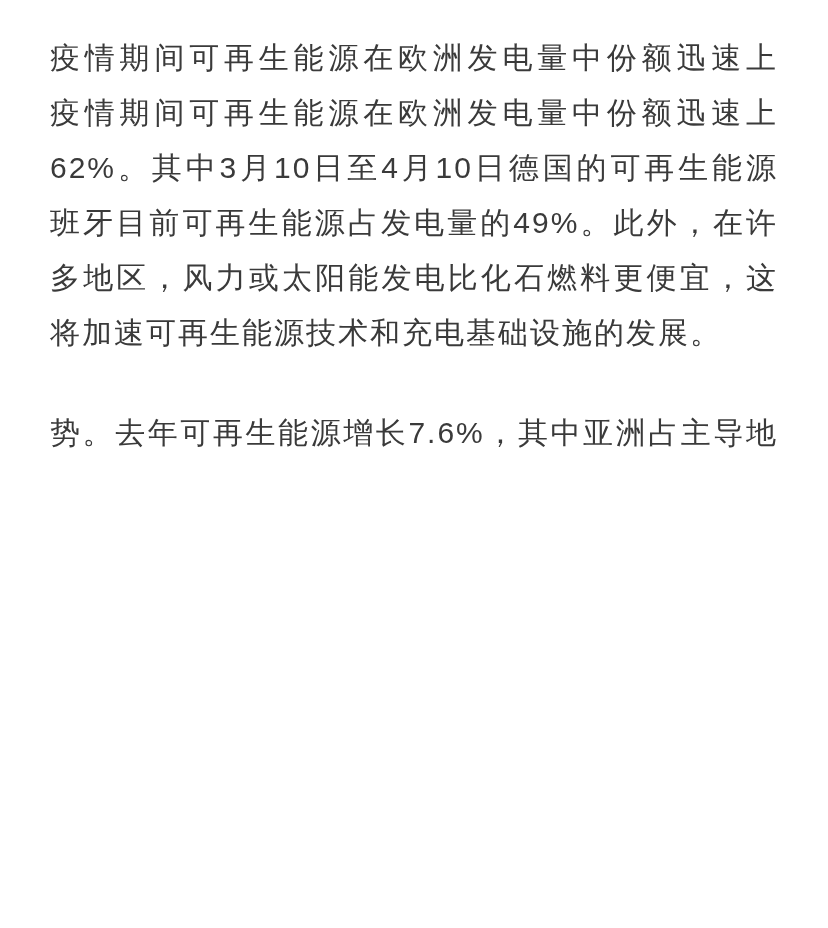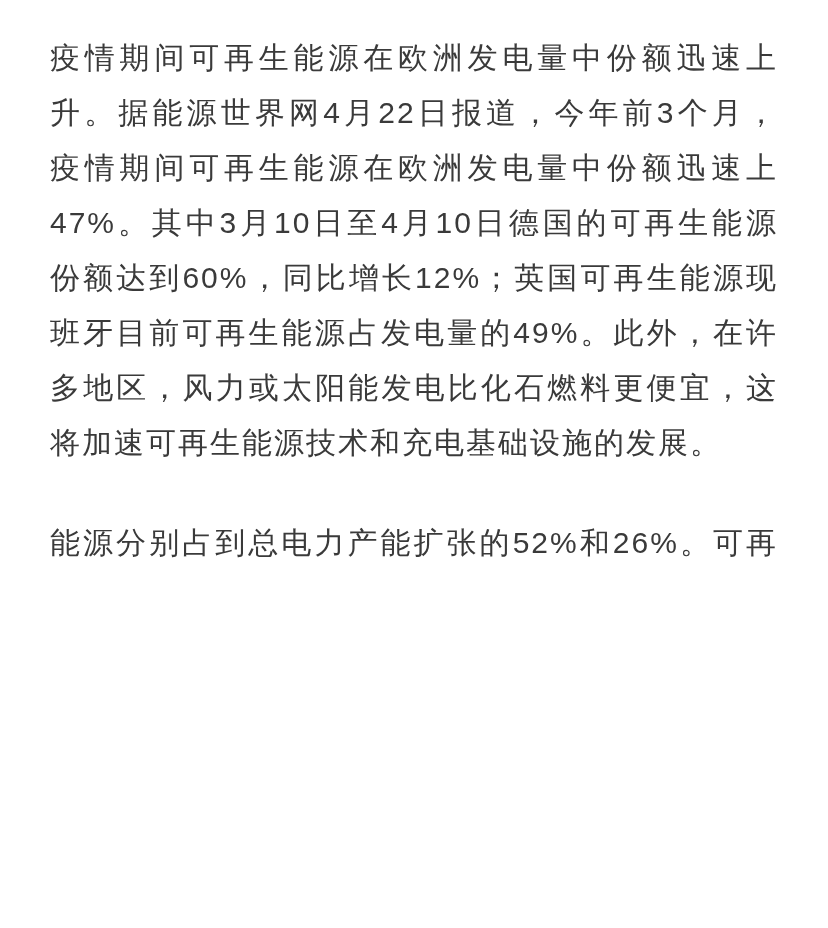--- a/index.html
+++ b/index.html
@@ -38,24 +38,22 @@
     text-align-last: left;
     font-family: Liberation Serif, serif;
   }
 </style>
 </head>
 <body>
 
 <div class="article">
   <div class="paragraph">
     <div class="line">疫情期间可再生能源在欧洲发电量中份额迅速上</div>
-    <div class="line">升。据能源世界网4月22日报道，今年前3个月，</div>
     <div class="line">疫情期间可再生能源在欧洲发电量中份额迅速上</div>
-    <div class="line">47%。其中3月10日至4月10日德国的可再生能源</div>
-    <div class="line">份额达到60%，同比增长12%；英国可再生能源现</div>
+    <div class="line">62%。其中3月10日至4月10日德国的可再生能源</div>
     <div class="line">班牙目前可再生能源占发电量的49%。此外，在许</div>
     <div class="line">多地区，风力或太阳能发电比化石燃料更便宜，这</div>
     <div class="line final">将加速可再生能源技术和充电基础设施的发展。</div>
   </div>
   <div class="paragraph">
-    <div class="line">能源分别占到总电力产能扩张的52%和26%。可再</div>
+    <div class="line">势。去年可再生能源增长7.6%，其中亚洲占主导地</div>
   </div>
 </div>
 
 </body></html>

